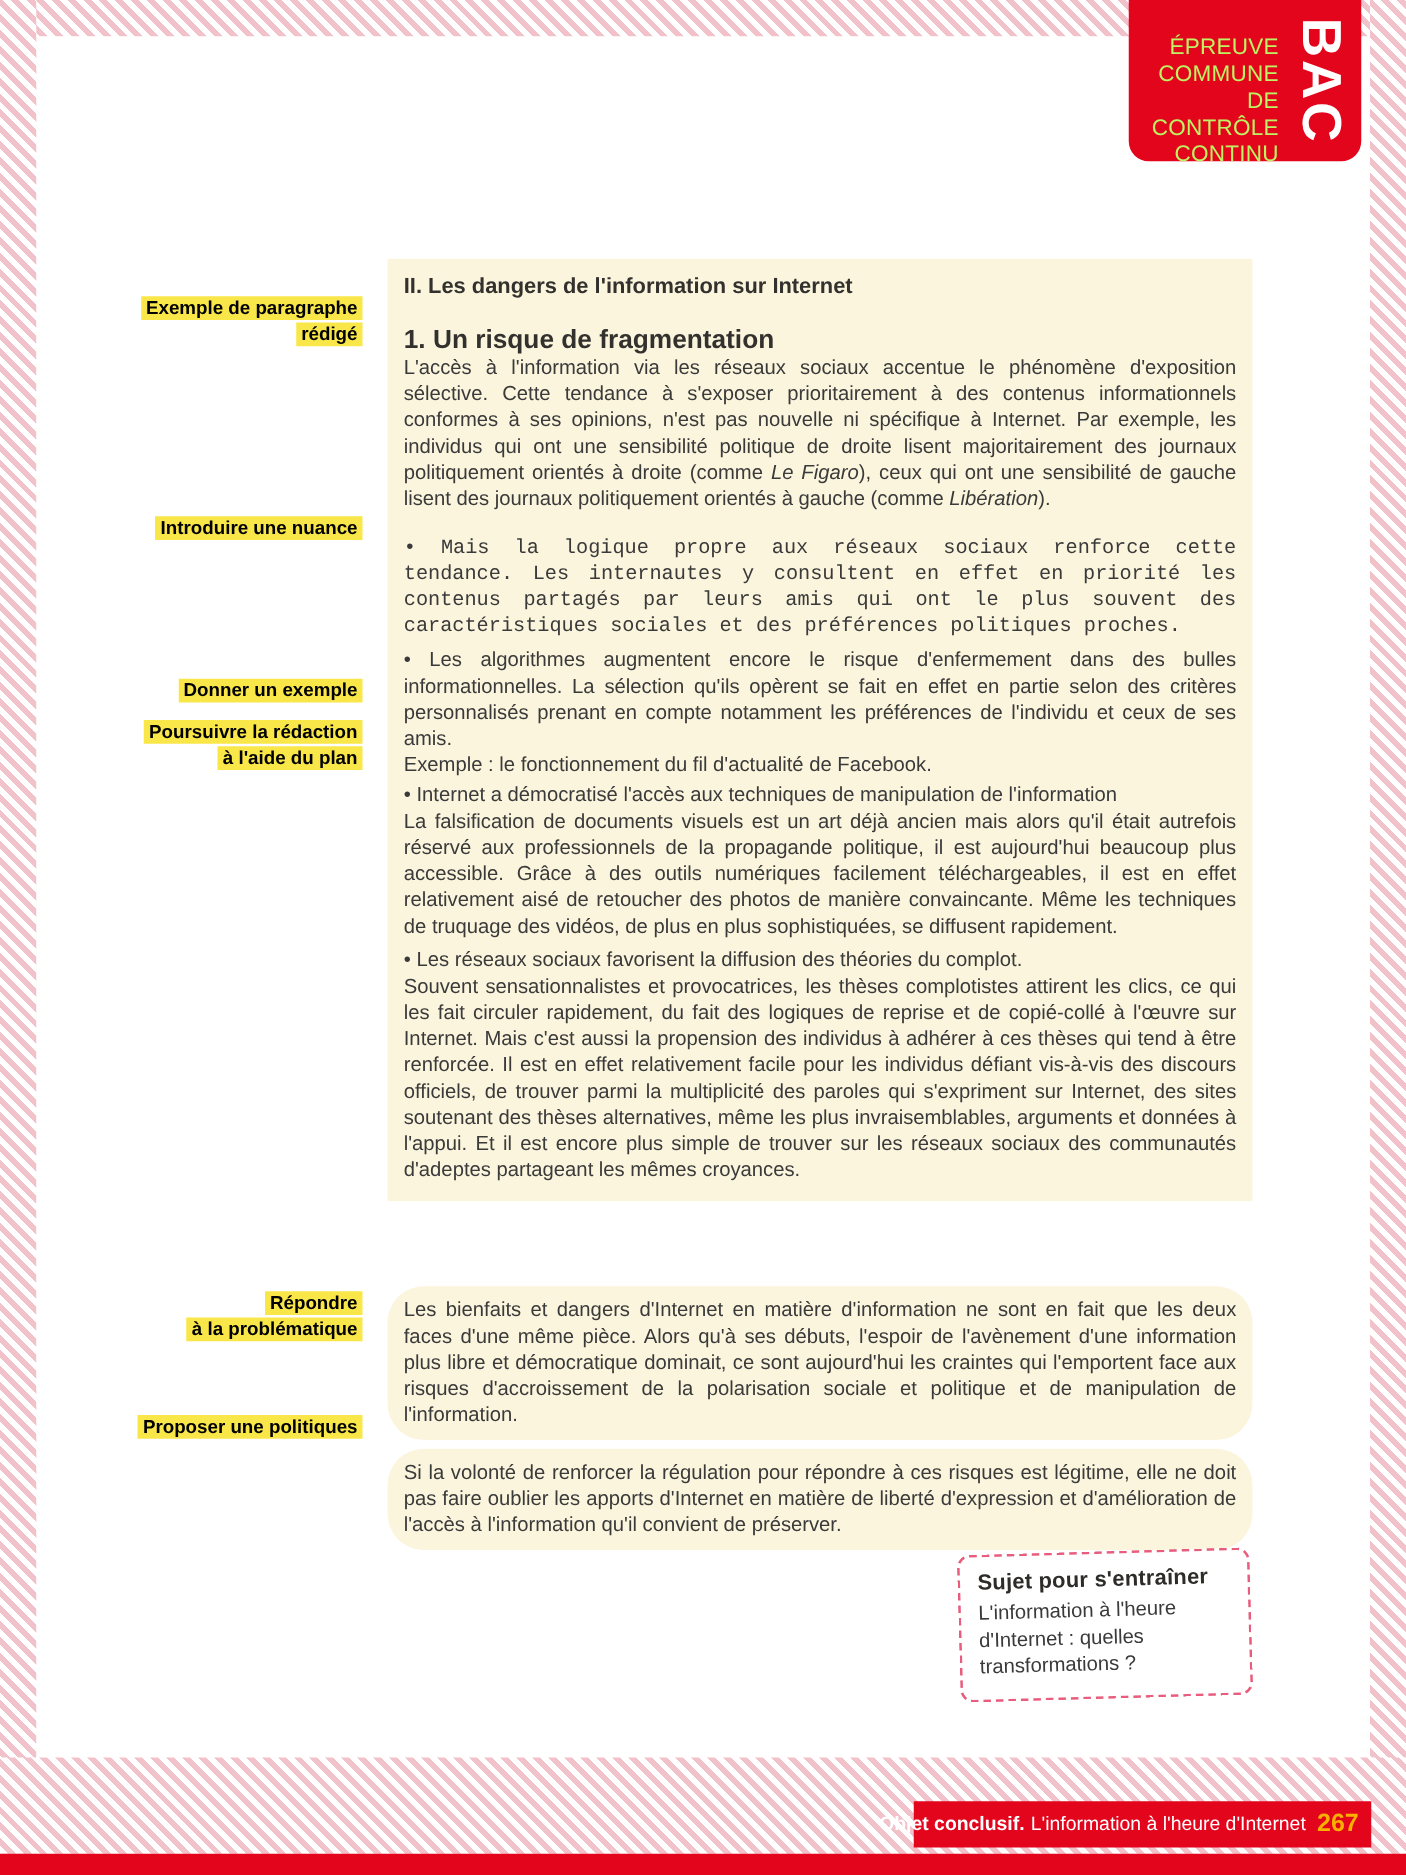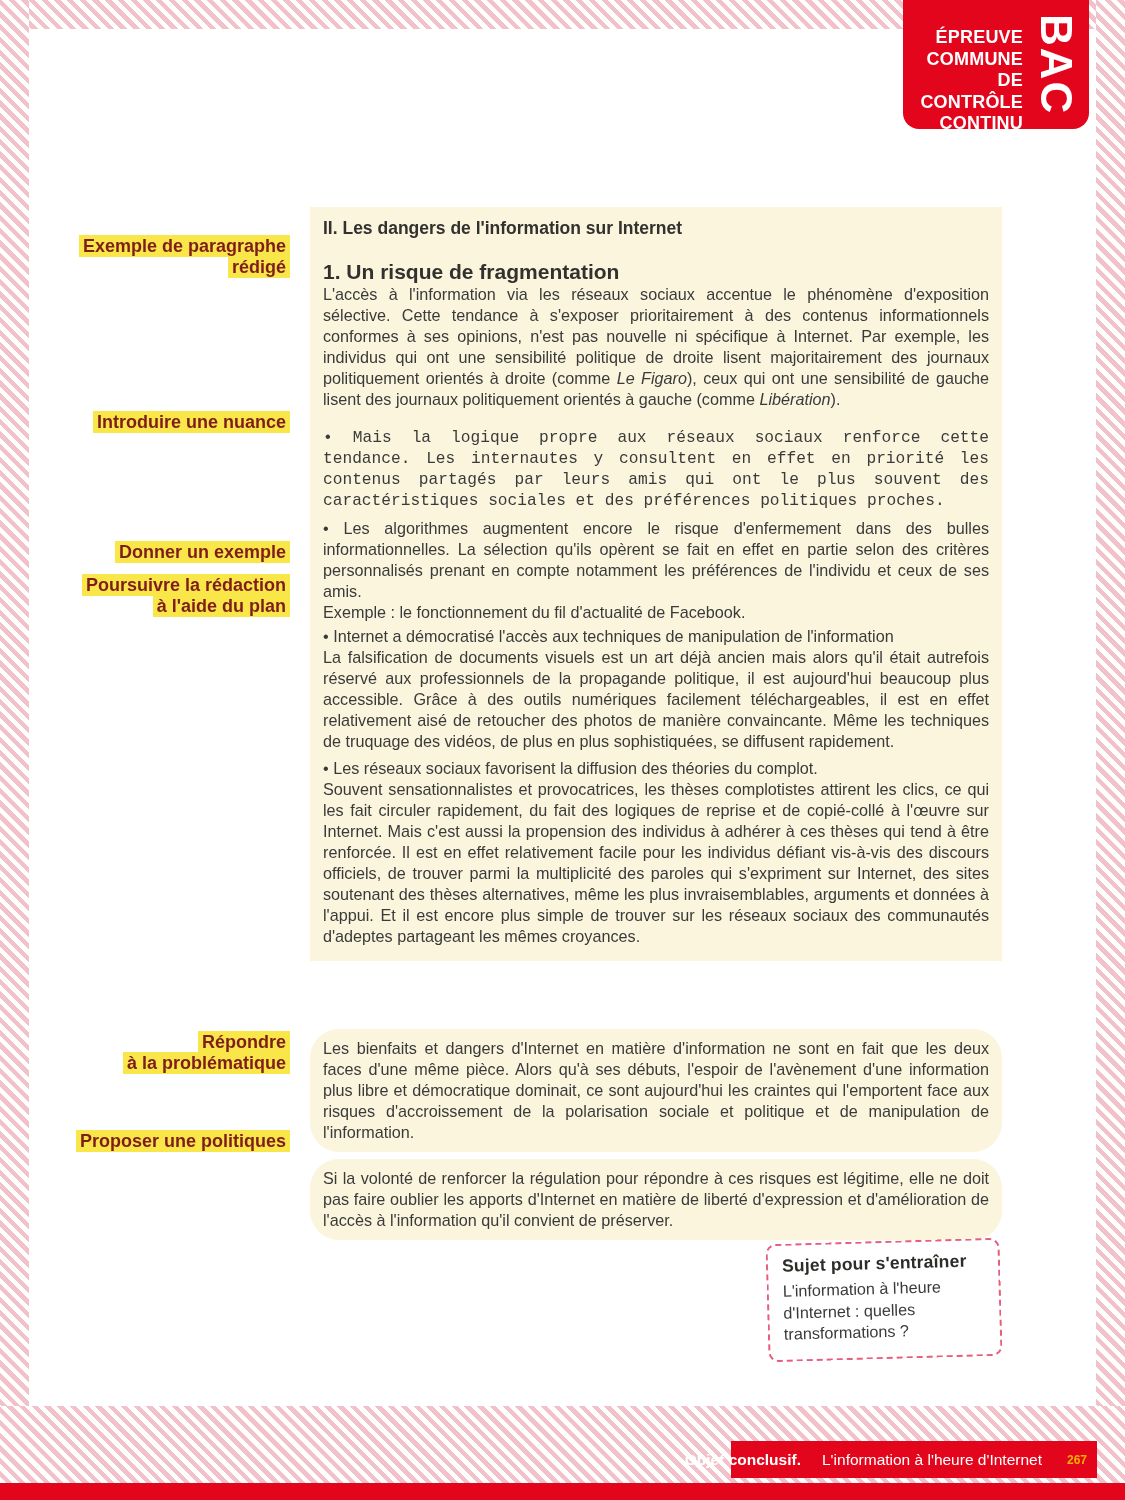--- a/index.html
+++ b/index.html
@@ -20,33 +20,33 @@
   .stripe-bottom { left:0; right:0; bottom:17px; height:77px; }
   .red-strip { position:absolute; left:0; right:0; bottom:0; height:17px; background:#e3051c; }
 
   
   .bac-badge {
     position:absolute; left:903px; top:0; width:186px; height:129px;
     background:#e3051c; border-radius:0 0 16px 16px; z-index:3;
   }
   .badge-lines {
     position:absolute; top:27px; right:66px; text-align:right;
-    color:#ffffff; font-weight:bold; font-size:18px; line-height:21.5px; letter-spacing:.2px;
+    color:#bef264; font-weight:normal; font-size:18px; line-height:21.5px; letter-spacing:.2px;
   }
   .badge-bac {
     position:absolute; top:6px; bottom:6px; right:8px;
     writing-mode:vertical-rl;
     display:flex; align-items:center; justify-content:center;
     color:#ffffff; font-weight:bold; font-size:44px; letter-spacing:2px;
   }
 
   
   .margin-label {
     position:absolute; left:55px; width:235px; text-align:right;
-    font-size:18px; font-weight:bold; line-height:21px; color:#7f1d1d; z-index:2;
+    font-size:15px; font-weight:bold; line-height:21px; color:#000000; z-index:2;
   }
   .hl { background:#f9e648; padding:1px 4px; }
 
   
   .main-block {
     position:absolute; left:310px; top:207px; width:692px;
     background:#fbf5dd; padding:11px 13px 14px 13px;
   }
   .block-title { font-size:17.5px; font-weight:bold; color:#33312e; margin-bottom:21px; }
   .sub-heading { font-size:21px; font-weight:bold; color:#33312e; }
@@ -69,25 +69,25 @@
     background:#ffffff; border:2px dashed #e85d7d; border-radius:10px;
     padding:10px 14px 14px 14px; transform:rotate(-1.6deg); z-index:2;
   }
   .training-title { font-weight:bold; font-size:17.5px; color:#2e2c29; margin-bottom:4px; letter-spacing:.2px; }
   .training-text { font-size:16.2px; line-height:21.5px; color:#3a3a3a; }
 
   
   .footer-bar {
     position:absolute; left:731px; top:1441px; width:366px; height:37px;
     background:#e3051c; display:flex; align-items:center; justify-content:flex-end;
-    padding-right:10px; z-index:2; white-space:nowrap;gap:16px;
+    padding-right:10px; z-index:2; white-space:nowrap;
   }
   .footer-bold { color:#ffffff; font-weight:bold; font-size:15.5px; }
   .footer-title { color:#ffffff; font-size:15.5px; margin-left:5px; }
-  .footer-page { color:#f9b000; font-weight:bold; font-size:12px; margin-left:9px; }
+  .footer-page { color:#f9b000; font-weight:bold; font-size:20px; margin-left:9px; }
 </style>
 </head>
 <body>
 
 <div class="page">
 
   <div class="stripe stripe-top"></div>
   <div class="stripe stripe-left"></div>
   <div class="stripe stripe-right"></div>
   <div class="stripe stripe-bottom"></div>

